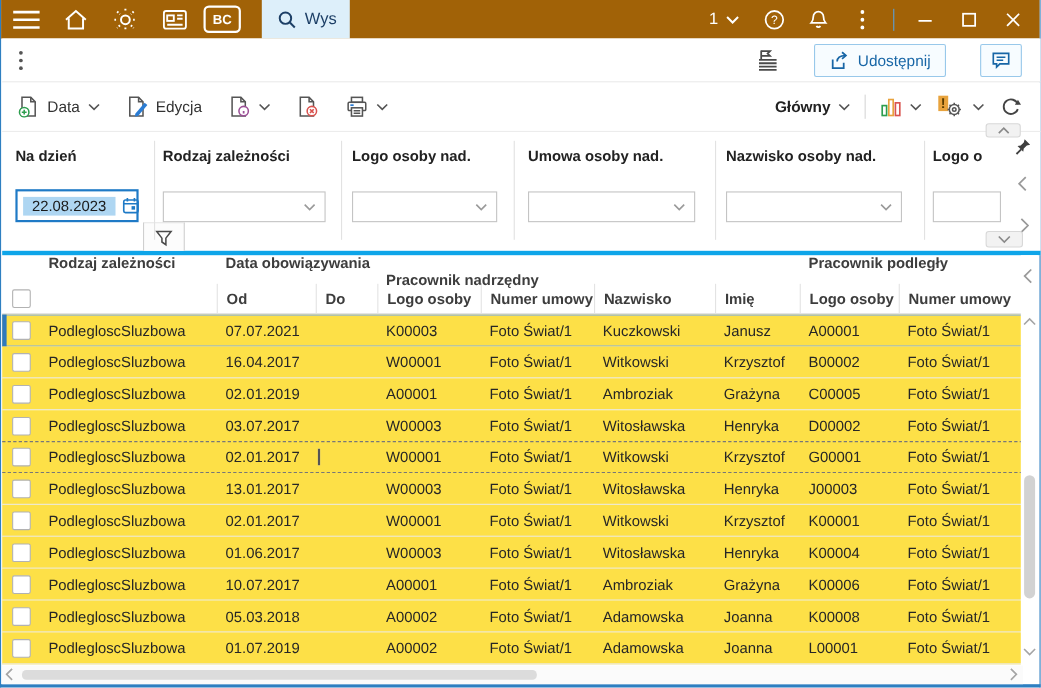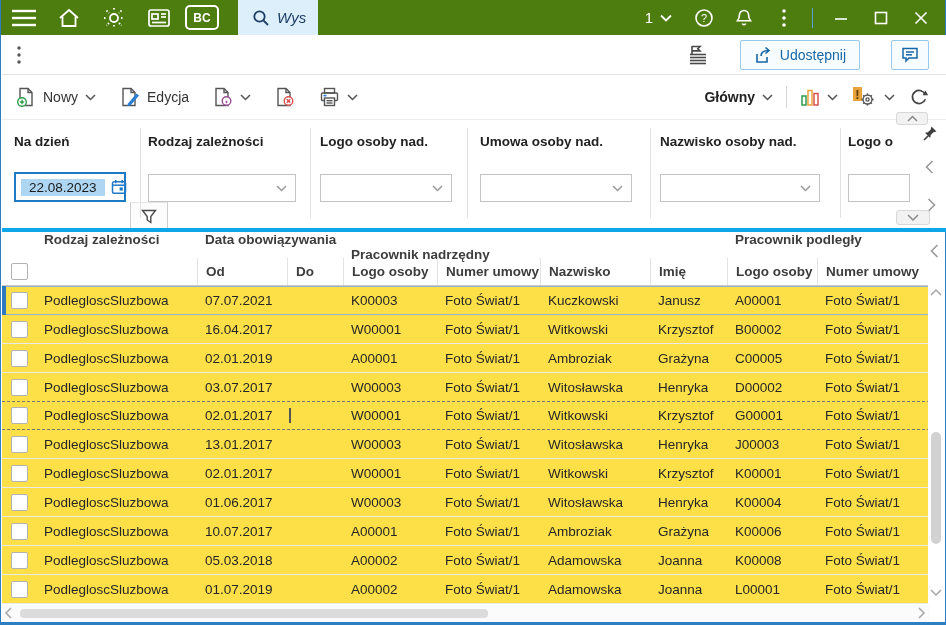--- a/index.html
+++ b/index.html
@@ -15,34 +15,34 @@
     position: absolute; inset: 0;
     border-left: 1px solid #2e7fc1;
     border-right: 1px solid #2e7fc1;
     border-bottom: 3px solid #2e7fc1;
   }
   svg { display: block; }
 
   
   .topbar {
     position: absolute; left: 0; top: 0; width: 944px; height: 35px;
-    background: #4d7c0f; display: flex; align-items: center;
+    background: #a16207; display: flex; align-items: center;
   }
   .tb-btn { height: 35px; display: flex; align-items: center; justify-content: center; cursor: pointer; }
   .tb-left { display: flex; align-items: center; }
   .tb-left .tb-btn { width: 45px; }
   .bc-badge {
     width: 34px; height: 25px; border: 2px solid #fff; border-radius: 5px;
     color: #fff; font-size: 12px; font-weight: bold;
     display: flex; align-items: center; justify-content: center; margin-left: 2px;
   }
   .search-pill { position: absolute; left: 237px; top: 0; height: 35px; display: flex; }
   .search-seg {
     background: #ddeffa; display: flex; align-items: center; gap: 7px;
-    padding: 0 12px 0 14px; color: #1d3f66; font-size: 15px; font-style: italic;
+    padding: 0 12px 0 14px; color: #1d3f66; font-size: 15px;
   }
   .openhtml-seg {
     background: #a7d1ee; display: flex; align-items: center; gap: 8px;
     padding: 0 14px; color: #173a5e; font-size: 15px; font-weight: bold;
   }
   .html-ico { display: flex; flex-direction: column; align-items: center; color: #173a5e; }
   .html-ico .lbl { font-size: 7px; font-weight: bold; letter-spacing: 0; margin-top: -1px; }
   .tb-right { margin-left: auto; display: flex; align-items: center; gap: 4px; padding-right: 6px; }
   .tb-right .tb-btn { width: 36px; color: #fff; }
   .page-count { color: #fff; font-size: 15px; display: flex; align-items: center; gap: 7px; padding: 0 10px; }
@@ -335,21 +335,21 @@
     <div class="tool-item">
       <span>
         <svg width="20" height="20" viewBox="0 0 20 20" fill="none">
             <path d="M4 1.5 H12 L16 5.5 V18.5 H4 Z" stroke="#555" stroke-width="1.4"></path>
             <polyline points="12,1.5 12,5.5 16,5.5" stroke="#555" stroke-width="1.4"></polyline>
             <circle cx="6" cy="15" r="4.3" fill="#fff" stroke="#2e9e4f" stroke-width="1.4"></circle>
             <line x1="6" y1="12.8" x2="6" y2="17.2" stroke="#2e9e4f" stroke-width="1.4"></line>
             <line x1="3.8" y1="15" x2="8.2" y2="15" stroke="#2e9e4f" stroke-width="1.4"></line>
           </svg>
       </span>
-      <span>Nowy</span>
+      <span>Data</span>
       <span>
         <svg width="11" height="7" viewBox="0 0 11 7" fill="none" stroke="#555" stroke-width="1.5">
             <polyline points="1,1 5.5,5.5 10,1"></polyline>
           </svg>
       </span>
     </div>
     <div class="tool-item">
       <span>
         <svg width="20" height="20" viewBox="0 0 20 20" fill="none">
             <path d="M3 1.5 H11 L15 5.5 V18.5 H3 Z" stroke="#555" stroke-width="1.4"></path>

